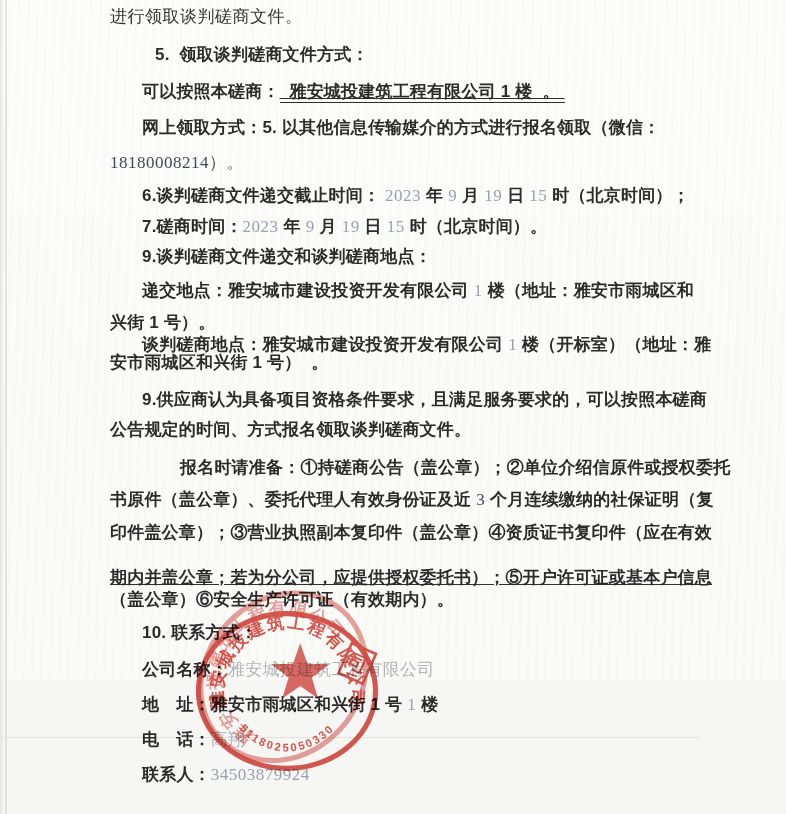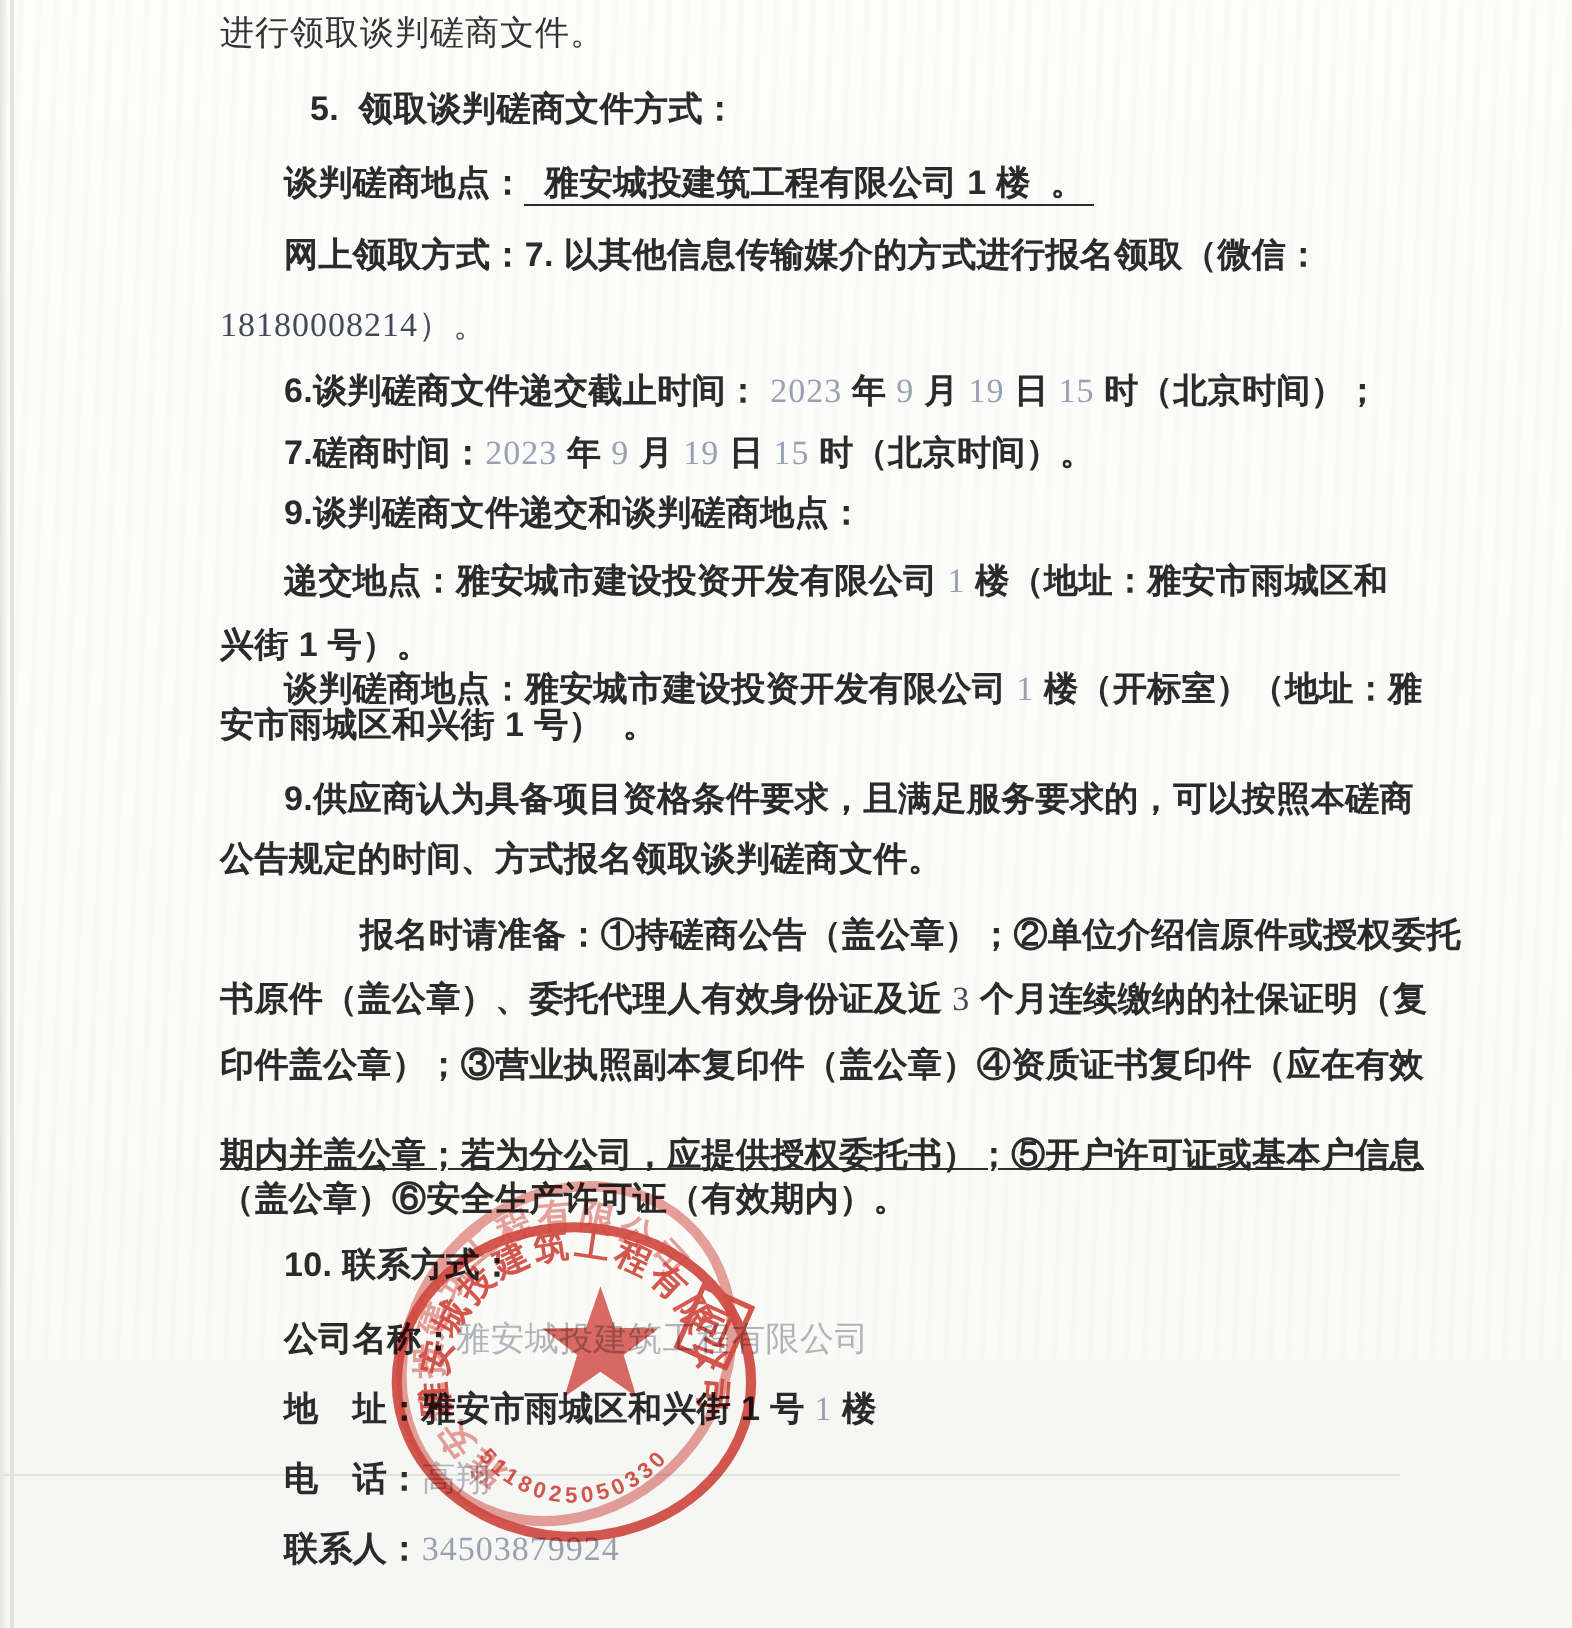--- a/index.html
+++ b/index.html
@@ -52,20 +52,21 @@
     font-family:"Liberation Serif",serif;
     font-weight:400;color:#434958;letter-spacing:.5px;margin-top:16px;
   }
   .g{ 
     font-family:"Liberation Sans",sans-serif;
     font-weight:400;color:#b0b3b9;letter-spacing:.2px;
   }
   .u{ 
     border-bottom:1.6px solid #2b2b2b;
     padding-bottom:1px;
+    text-decoration:underline;
   }
   
   .line:nth-child(1){top:6px;left:110px;}
   .line:nth-child(2){top:44px;left:155px;}
   .line:nth-child(3){top:81px;left:142px;}
   .line:nth-child(4){top:117px;left:142px;}
   .line:nth-child(5){top:152px;left:110px;}
   .line:nth-child(6){top:185px;left:142px;}
   .line:nth-child(7){top:216px;left:142px;}
   .line:nth-child(8){top:246px;left:142px;}
@@ -112,22 +113,22 @@
 <body>
 
 <div class="page">
   <div class="edge-shadow"></div>
   <div class="edge-line"></div>
   <div class="scan-rule"></div>
 
   <div id="doc-lines">
       <div class="line"><span class="seg r">进行领取谈判磋商文件。</span></div>
       <div class="line"><span class="seg b">5.  领取谈判磋商文件方式：</span></div>
-      <div class="line"><span class="seg b">谈判磋商地点：</span><span class="seg b u">  雅安城投建筑工程有限公司 1 楼  。 </span></div>
-      <div class="line"><span class="seg b">网上领取方式：7. 以其他信息传输媒介的方式进行报名领取（微信：</span></div>
+      <div class="line"><span class="seg b">可以按照本磋商：</span><span class="seg b u">  雅安城投建筑工程有限公司 1 楼  。 </span></div>
+      <div class="line"><span class="seg b">网上领取方式：5. 以其他信息传输媒介的方式进行报名领取（微信：</span></div>
       <div class="line"><span class="seg nd">18180008214）。</span></div>
       <div class="line"><span class="seg b">6.谈判磋商文件递交截止时间： </span><span class="seg n">2023</span><span class="seg b"> 年 </span><span class="seg n">9</span><span class="seg b"> 月 </span><span class="seg n">19</span><span class="seg b"> 日 </span><span class="seg n">15</span><span class="seg b"> 时（北京时间）；</span></div>
       <div class="line"><span class="seg b">7.磋商时间：</span><span class="seg n">2023</span><span class="seg b"> 年 </span><span class="seg n">9</span><span class="seg b"> 月 </span><span class="seg n">19</span><span class="seg b"> 日 </span><span class="seg n">15</span><span class="seg b"> 时（北京时间）。</span></div>
       <div class="line"><span class="seg b">9.谈判磋商文件递交和谈判磋商地点：</span></div>
       <div class="line"><span class="seg b">递交地点：雅安城市建设投资开发有限公司 </span><span class="seg n">1</span><span class="seg b"> 楼（地址：雅安市雨城区和</span></div>
       <div class="line"><span class="seg b">兴街 1 号）。</span></div>
       <div class="line"><span class="seg b">谈判磋商地点：雅安城市建设投资开发有限公司 </span><span class="seg n">1</span><span class="seg b"> 楼（开标室）（地址：雅</span></div>
       <div class="line"><span class="seg b">安市雨城区和兴街 1 号）  。</span></div>
       <div class="line"><span class="seg b">9.供应商认为具备项目资格条件要求，且满足服务要求的，可以按照本磋商</span></div>
       <div class="line"><span class="seg b">公告规定的时间、方式报名领取谈判磋商文件。</span></div>

